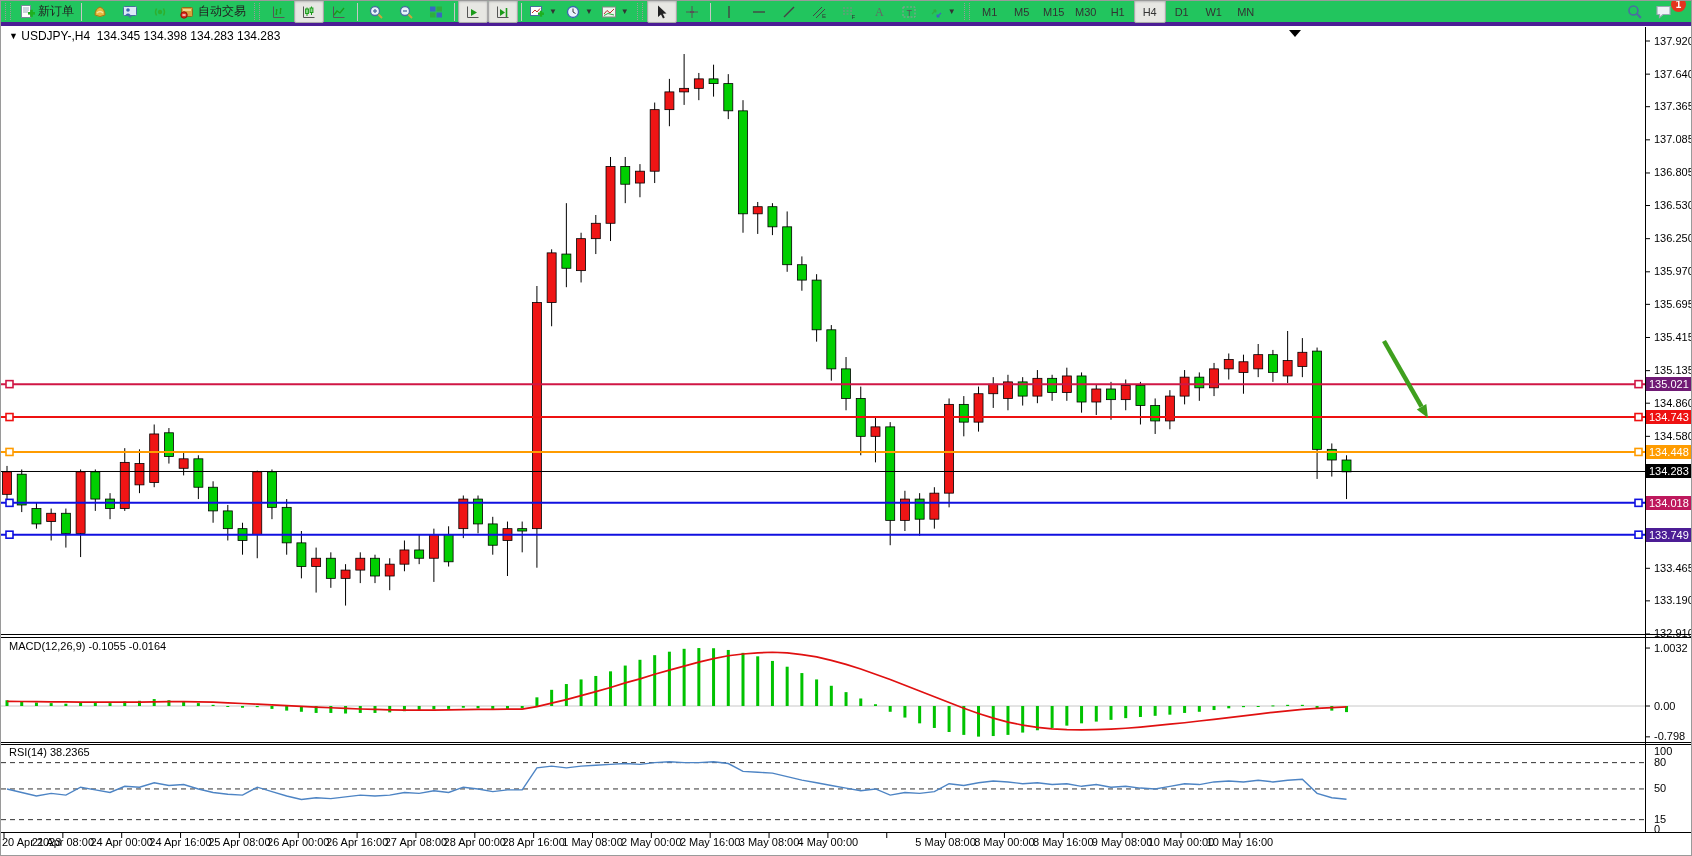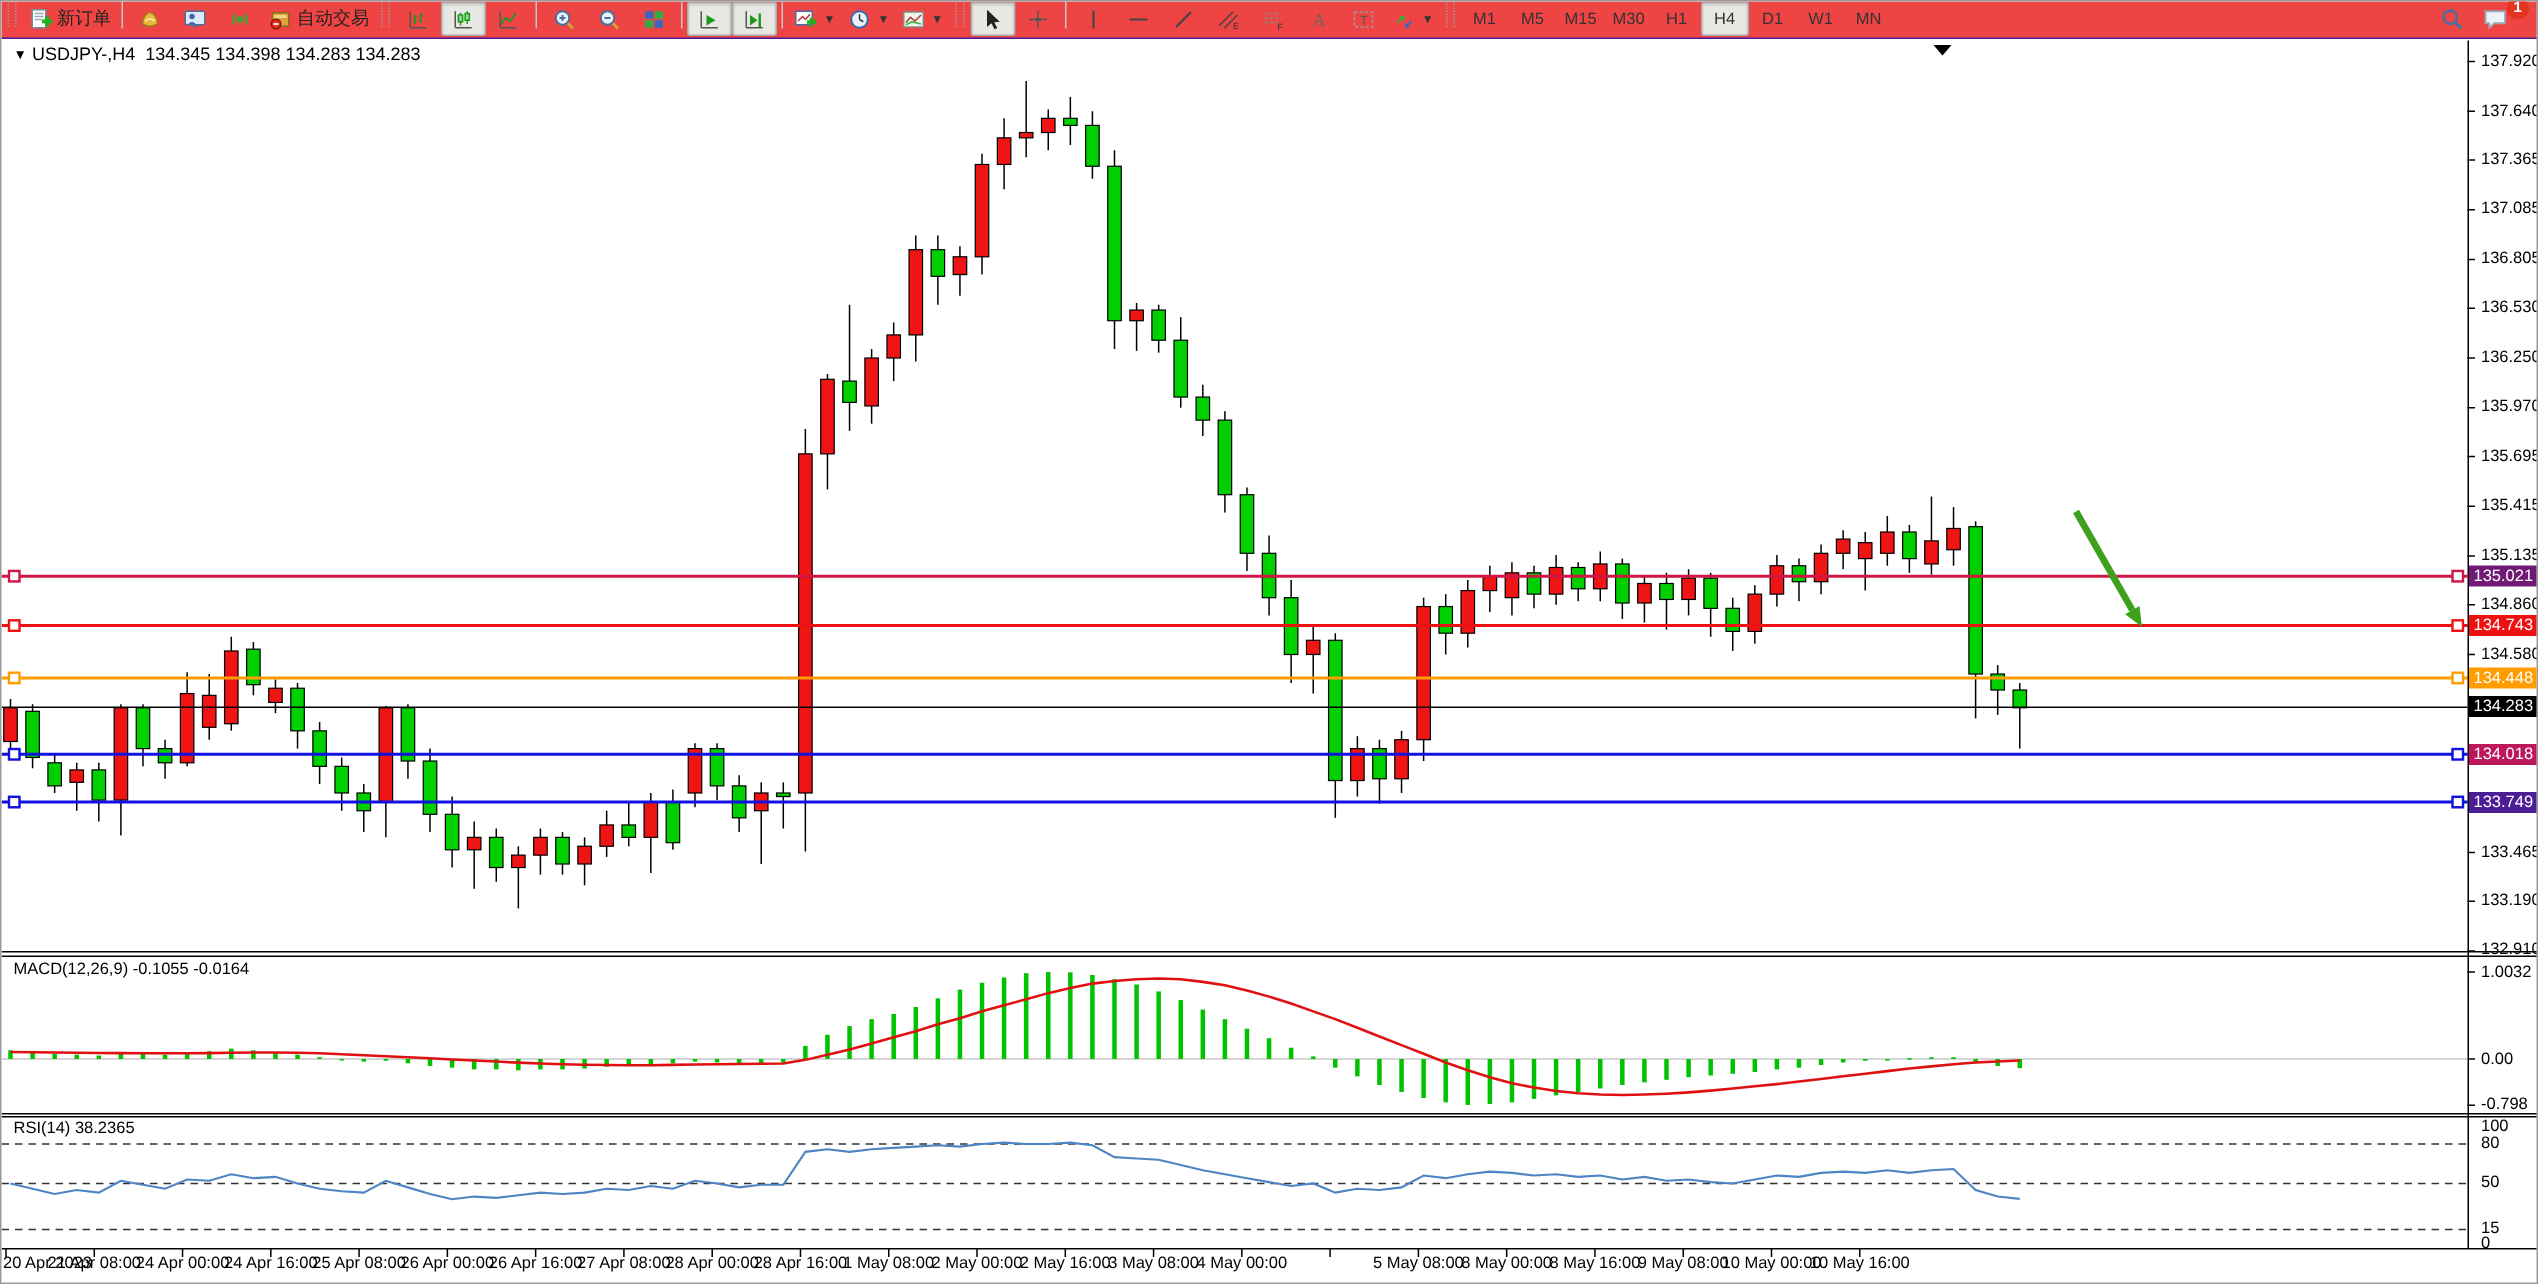--- a/index.html
+++ b/index.html
@@ -1,20 +1,20 @@
 <!DOCTYPE html>
 <html><head>
 <meta charset="utf-8">
 <style>
   html,body{margin:0;padding:0}
   body{width:1692px;height:856px;position:relative;background:#fff;
        font-family:"Liberation Sans",sans-serif;overflow:hidden;
        border:1px solid #9a9a9a;box-sizing:border-box}
-  .toolbar{position:absolute;top:0;left:0;width:1692px;height:25px;background:#ef4444;
-           border-bottom:1px solid #4c1d95;display:flex;z-index:30;box-sizing:border-box}
+  .toolbar{position:absolute;top:0;left:0;width:1692px;height:25px;background:#22c55e;
+           border-bottom:4px solid #4c1d95;display:flex;align-items:center;z-index:30;box-sizing:border-box}
   .tbtn{height:21px;min-width:22px;display:flex;align-items:center;justify-content:center;gap:3px;
         padding:0 3px;border:1px solid transparent;border-radius:2px;font-size:12px;color:#222}
   .tbtn.pressed{background:#e7e7e3;border-color:#a9a9a9;box-shadow:inset 0 1px 2px #bbb}
   .grip{width:4px;height:17px;margin:0 4px;border-left:1px dotted #9a9a9a;border-right:1px dotted #9a9a9a}
   .sep{width:1px;height:18px;background:#c6c6c6;margin:0 3px}
   .caret{font-size:8px;color:#333;margin-left:1px}
   .ic{display:block}
   .tf{font-size:11px;color:#333;padding:0 4px}
   .spacer{flex:1}
   .chatwrap{position:relative;margin-right:14px}

